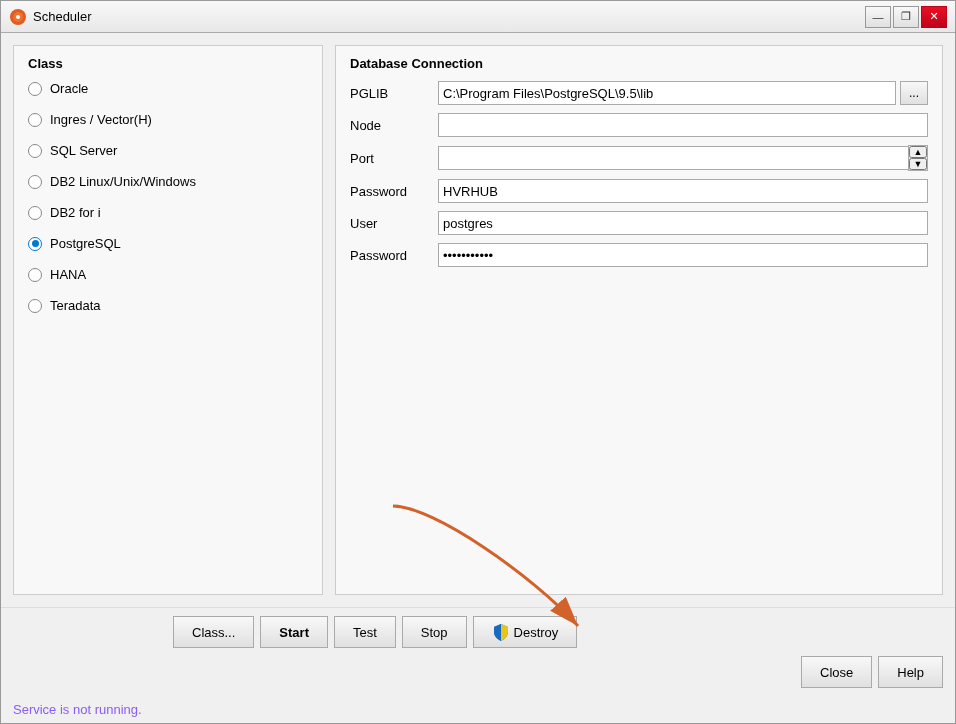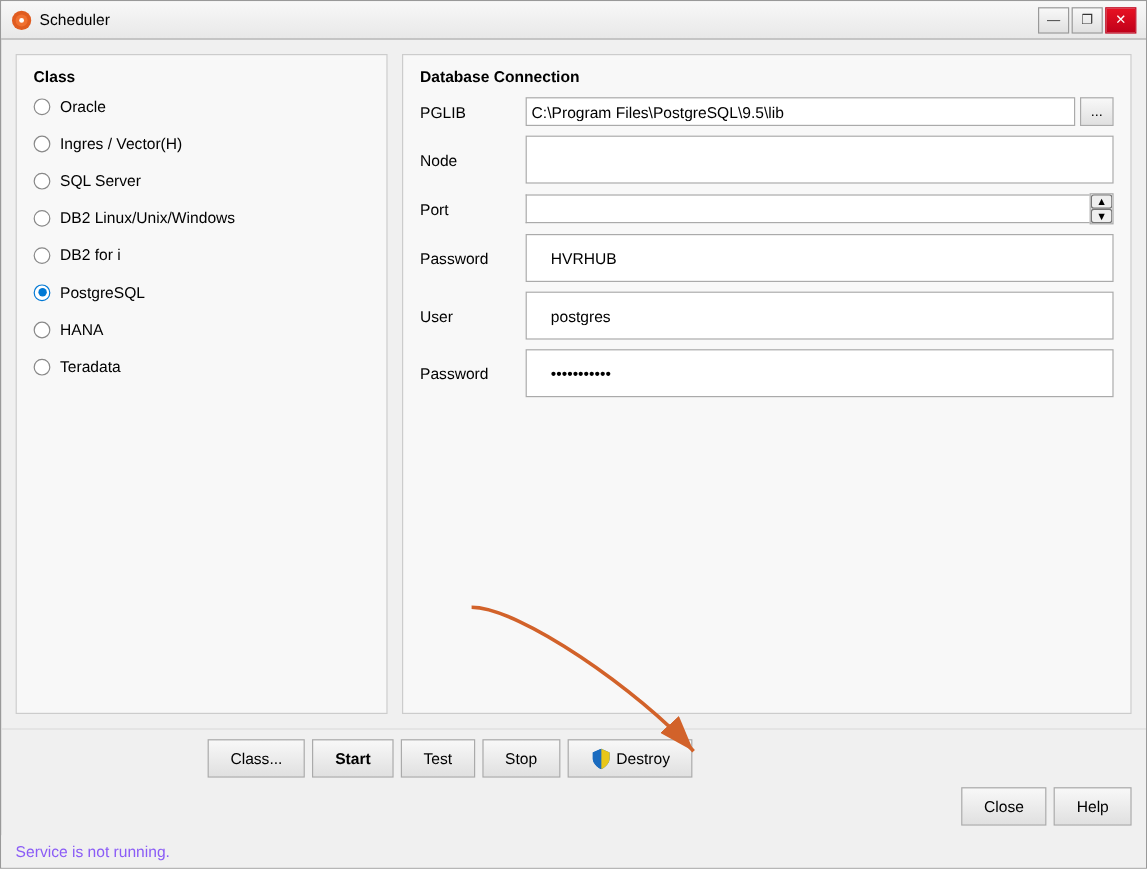--- a/index.html
+++ b/index.html
@@ -168,24 +168,24 @@
       height: 24px;
       border: 1px solid #aaa;
       background: white;
       padding: 0 4px;
       font-size: 13px;
       color: #000;
     }
 
     .form-input-full {
       width: 100%;
-      height: 40px;
+      height: 24px;
       border: 1px solid #aaa;
       background: white;
-      padding: 0 20px;
+      padding: 0 4px;
       font-size: 13px;
       color: #000;
     }
 
     .browse-btn {
       width: 28px;
       height: 24px;
       border: 1px solid #aaa;
       background: linear-gradient(to bottom, #f8f8f8, #e0e0e0);
       cursor: pointer;

